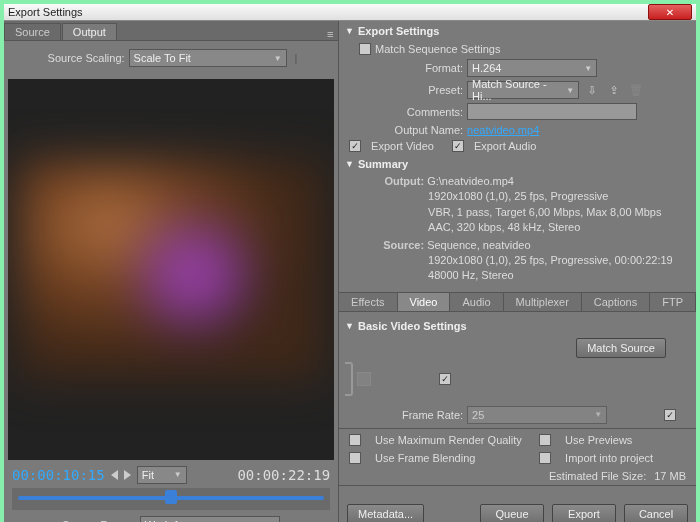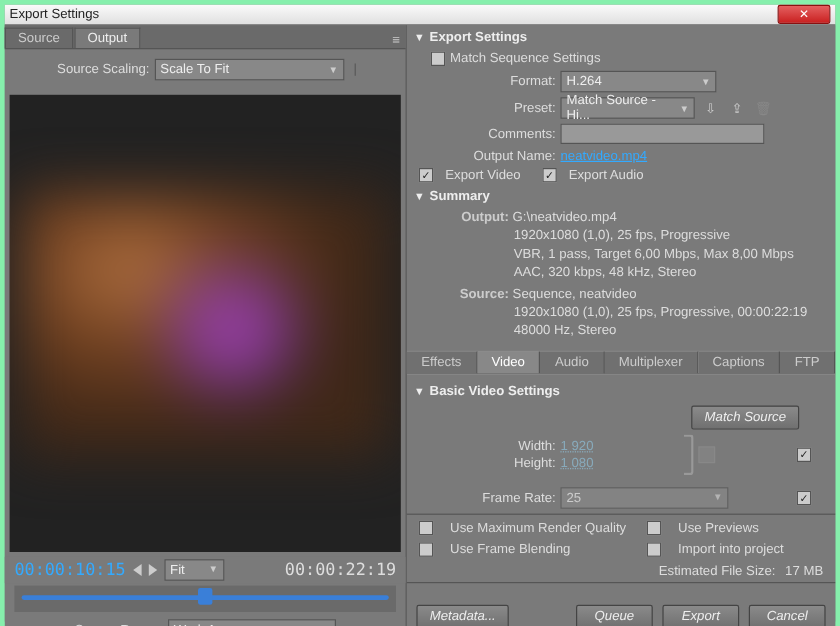--- a/index.html
+++ b/index.html
@@ -32,24 +32,24 @@
 .timeline { height: 22px; margin: 2px 8px; position: relative; background: #6a6a6a; }
 .timeline-track { position: absolute; top: 8px; left: 6px; right: 6px; height: 4px; background: #3a7fd8; border-radius: 2px; }
 .timeline-play { position: absolute; top: 2px; left: 48%; width: 12px; height: 14px; background: #3a7fd8; border-radius: 2px; }
 .section-hdr { display: flex; align-items: center; padding: 4px 6px; color: #eee; font-weight: bold; gap: 4px; }
 .section-hdr .disc { font-size: 9px; }
 .check { width: 12px; height: 12px; background: #ccc; border: 1px solid #555; display: inline-flex; align-items: center; justify-content: center; font-size: 9px; color: #222; cursor: pointer; }
 input[type=text].txt { background: #999; border: 1px solid #555; color: #eee; padding: 1px 4px; height: 17px; }
 .link { color: #3af; text-decoration: underline; cursor: pointer; }
 .summary-txt { color: #ddd; padding: 0 6px 2px 35px; line-height: 1.4; }
 .summary-lbl { color: #ccc; text-align: right; width: 50px; display: inline-block; font-weight: bold; }
-.mid-tabs { display: flex; background: #e5e5e5; border-top: 1px solid #555; border-bottom: 1px solid #555; }
+.mid-tabs { display: flex; background: #bef264; border-top: 1px solid #555; border-bottom: 1px solid #555; }
 .mid-tab { padding: 3px 12px; color: #ccc; border-right: 1px solid #555; cursor: pointer; background: #707070; }
 .mid-tab.active { background: #888; color: #fff; }
-.btn { background: linear-gradient(#8a8a8a,#707070); border: 1px solid #444; color: #eee; padding: 2px 10px; cursor: pointer; border-radius: 2px; height: 20px; display: inline-flex; align-items: center; font-style: italic; }
+.btn { background: linear-gradient(#8a8a8a,#707070); border: 1px solid #444; color: #eee; padding: 2px 10px; cursor: pointer; border-radius: 2px; height: 20px; display: inline-flex; align-items: center; }
 .icon-btn { width: 18px; height: 18px; display: inline-flex; align-items: center; justify-content: center; color: #ccc; cursor: pointer; }
 .bottom-btns { display: flex; gap: 8px; padding: 18px 8px; align-items: center; border-top: 1px solid #555; }
 .dim-val { color: #8ab; text-decoration: underline dotted; cursor: text; }
 .bracket { border-top: 2px solid #999; border-right: 2px solid #999; border-bottom: 2px solid #999; width: 8px; height: 34px; border-top-right-radius: 3px; border-bottom-right-radius: 3px; }
 .chain-box { width: 14px; height: 14px; border: 1px solid #888; background: #828282; }
 .scroll-area { flex: 1; overflow: hidden; }
 .sep { height: 1px; background: #555; margin: 2px 0; }
 </style>
 </head>
 <body>
@@ -171,30 +171,20 @@
         </div>
 
         <div class="section-hdr" style="margin-top:4px;">
           <span class="disc">▼</span>
           <span>Basic Video Settings</span>
         </div>
         <div class="row" style="justify-content:flex-end;padding-right:30px;">
           <div class="btn">Match Source</div>
         </div>
         <div class="row" style="align-items:center;">
-          <div style="flex:1;">
-            <div class="row" style="padding:1px 0;">
-              <span class="lbl" style="width:118px;">Width:</span>
-              <span class="dim-val">1 920</span>
-            </div>
-            <div class="row" style="padding:1px 0;">
-              <span class="lbl" style="width:118px;">Height:</span>
-              <span class="dim-val">1 080</span>
-            </div>
-          </div>
           <div class="bracket"></div>
           <div class="chain-box"></div>
           <div style="width:60px;"></div>
           <span class="check">✓</span>
           <div style="width:10px;"></div>
         </div>
         <div class="row" style="margin-top:6px;">
           <span class="lbl" style="width:118px;">Frame Rate:</span>
           <div class="dropdown" style="width:140px;opacity:.7;">
             <span>25</span>

